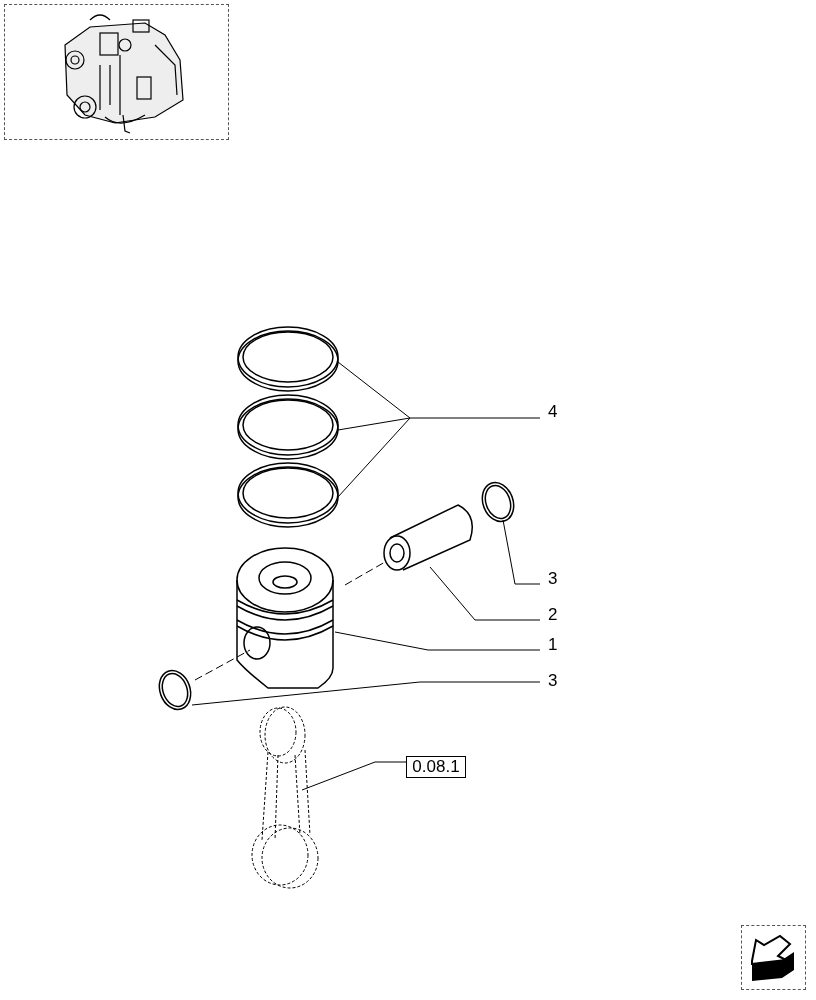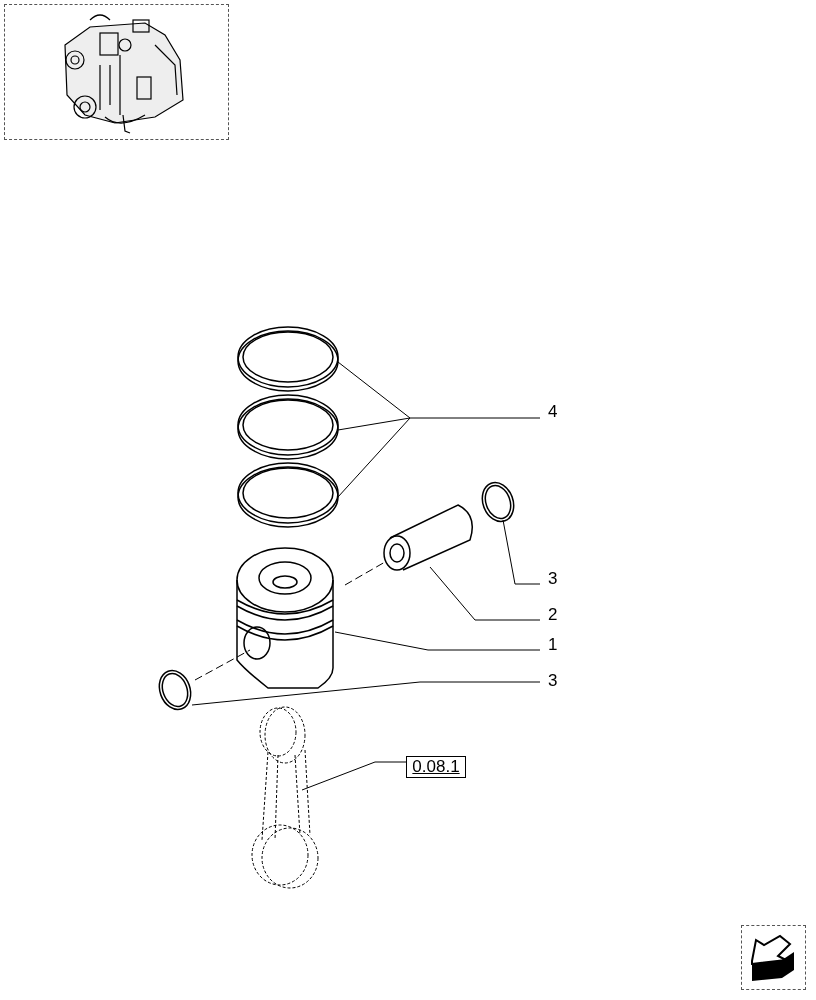--- a/index.html
+++ b/index.html
@@ -1,20 +1,20 @@
 <!DOCTYPE html>
 <html><head>
 <meta charset="utf-8">
 <style>
   html, body { margin:0; padding:0; background:#fff; }
   body { width:816px; height:1000px; position:relative; overflow:hidden; font-family:"Liberation Sans", sans-serif; color:#000; }
   .thumb { position:absolute; left:4px; top:4px; width:225px; height:136px; border:1px dashed #555; box-sizing:border-box; background:#fff; }
   .diagram { position:absolute; left:0; top:0; width:816px; height:1000px; }
   .callout { position:absolute; font-size:17px; line-height:17px; }
-  .refbox { position:absolute; left:406px; top:756px; width:60px; height:22px; border:1px solid #000; box-sizing:border-box; font-size:17px; line-height:20px; text-align:center; background:#fff;text-decoration:underline; }
+  .refbox { position:absolute; left:406px; top:756px; width:60px; height:22px; border:1px solid #000; box-sizing:border-box; font-size:17px; line-height:20px; text-align:center; background:#fff; }
   .navbtn { position:absolute; left:741px; top:925px; width:65px; height:65px; border:1px dashed #555; box-sizing:border-box; background:#fff; cursor:pointer; }
 </style>
 </head>
 <body>
 
 <div class="thumb">
   <svg width="223" height="134" viewBox="0 0 223 134">
     <g fill="none" stroke="#000" stroke-width="1.2">
       <path d="M60 40 L85 22 L140 18 L160 30 L175 55 L178 95 L150 112 L110 118 L80 110 L62 90 Z" fill="#eee"></path>
       <circle cx="70" cy="55" r="9"></circle>

